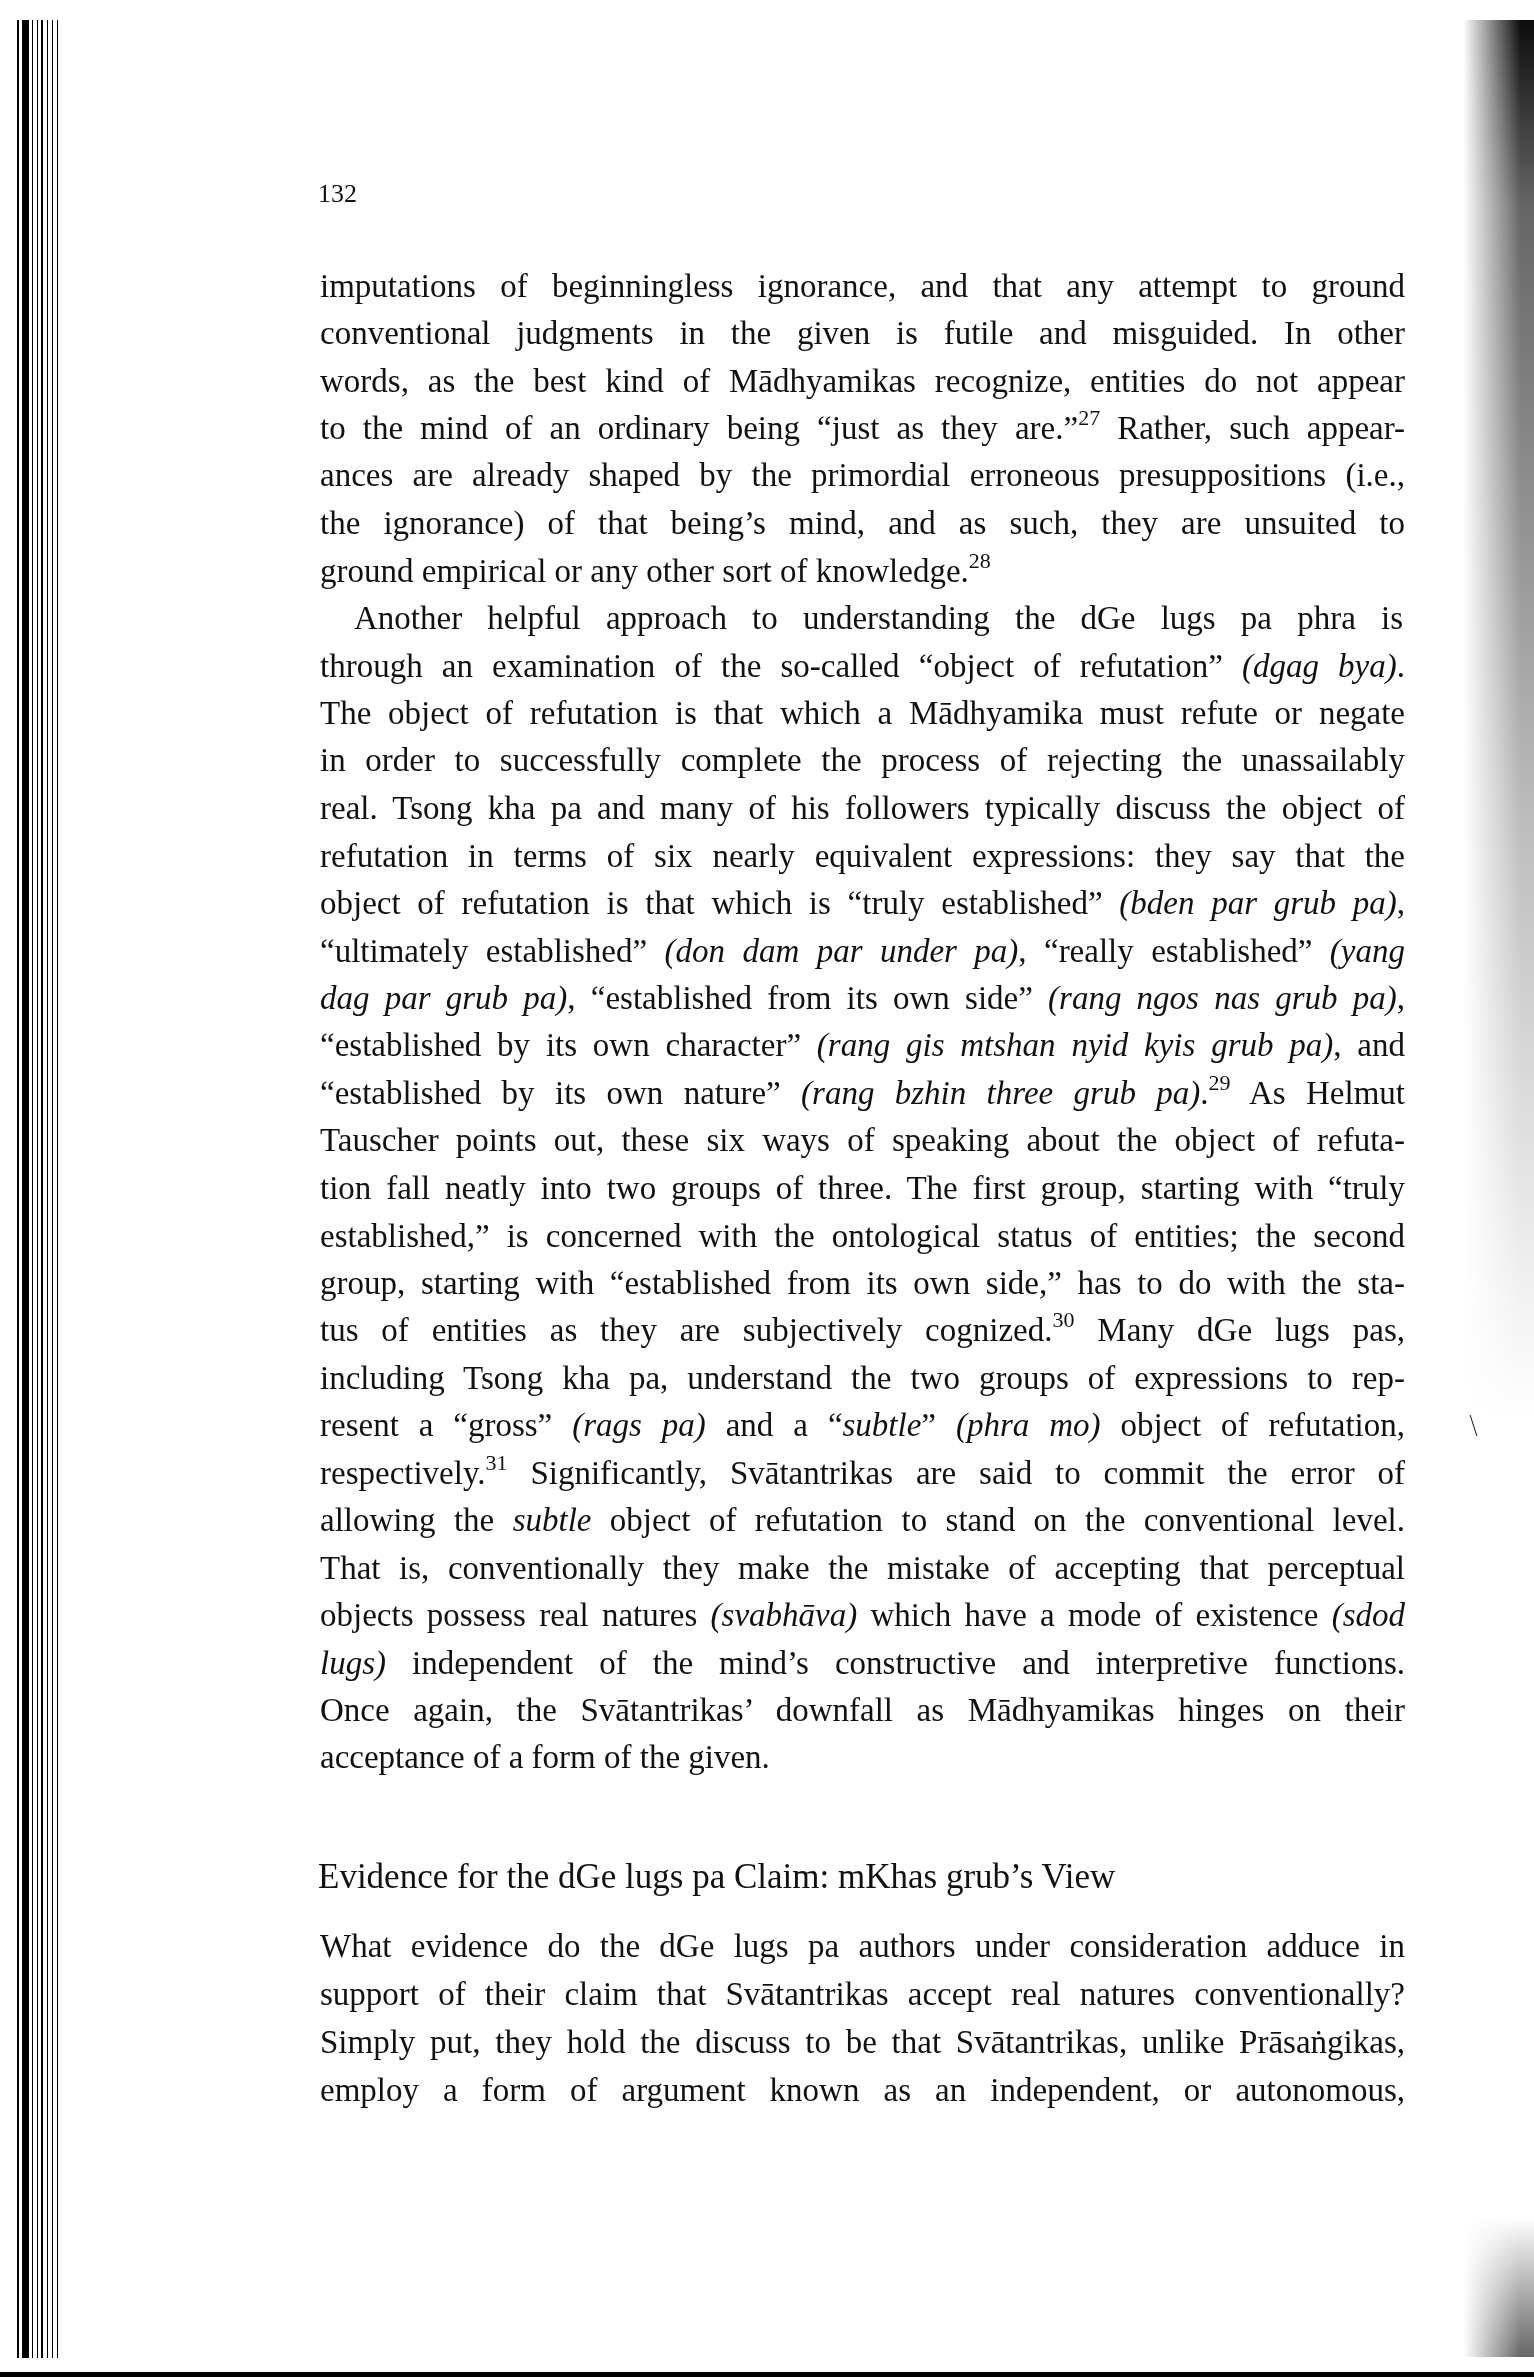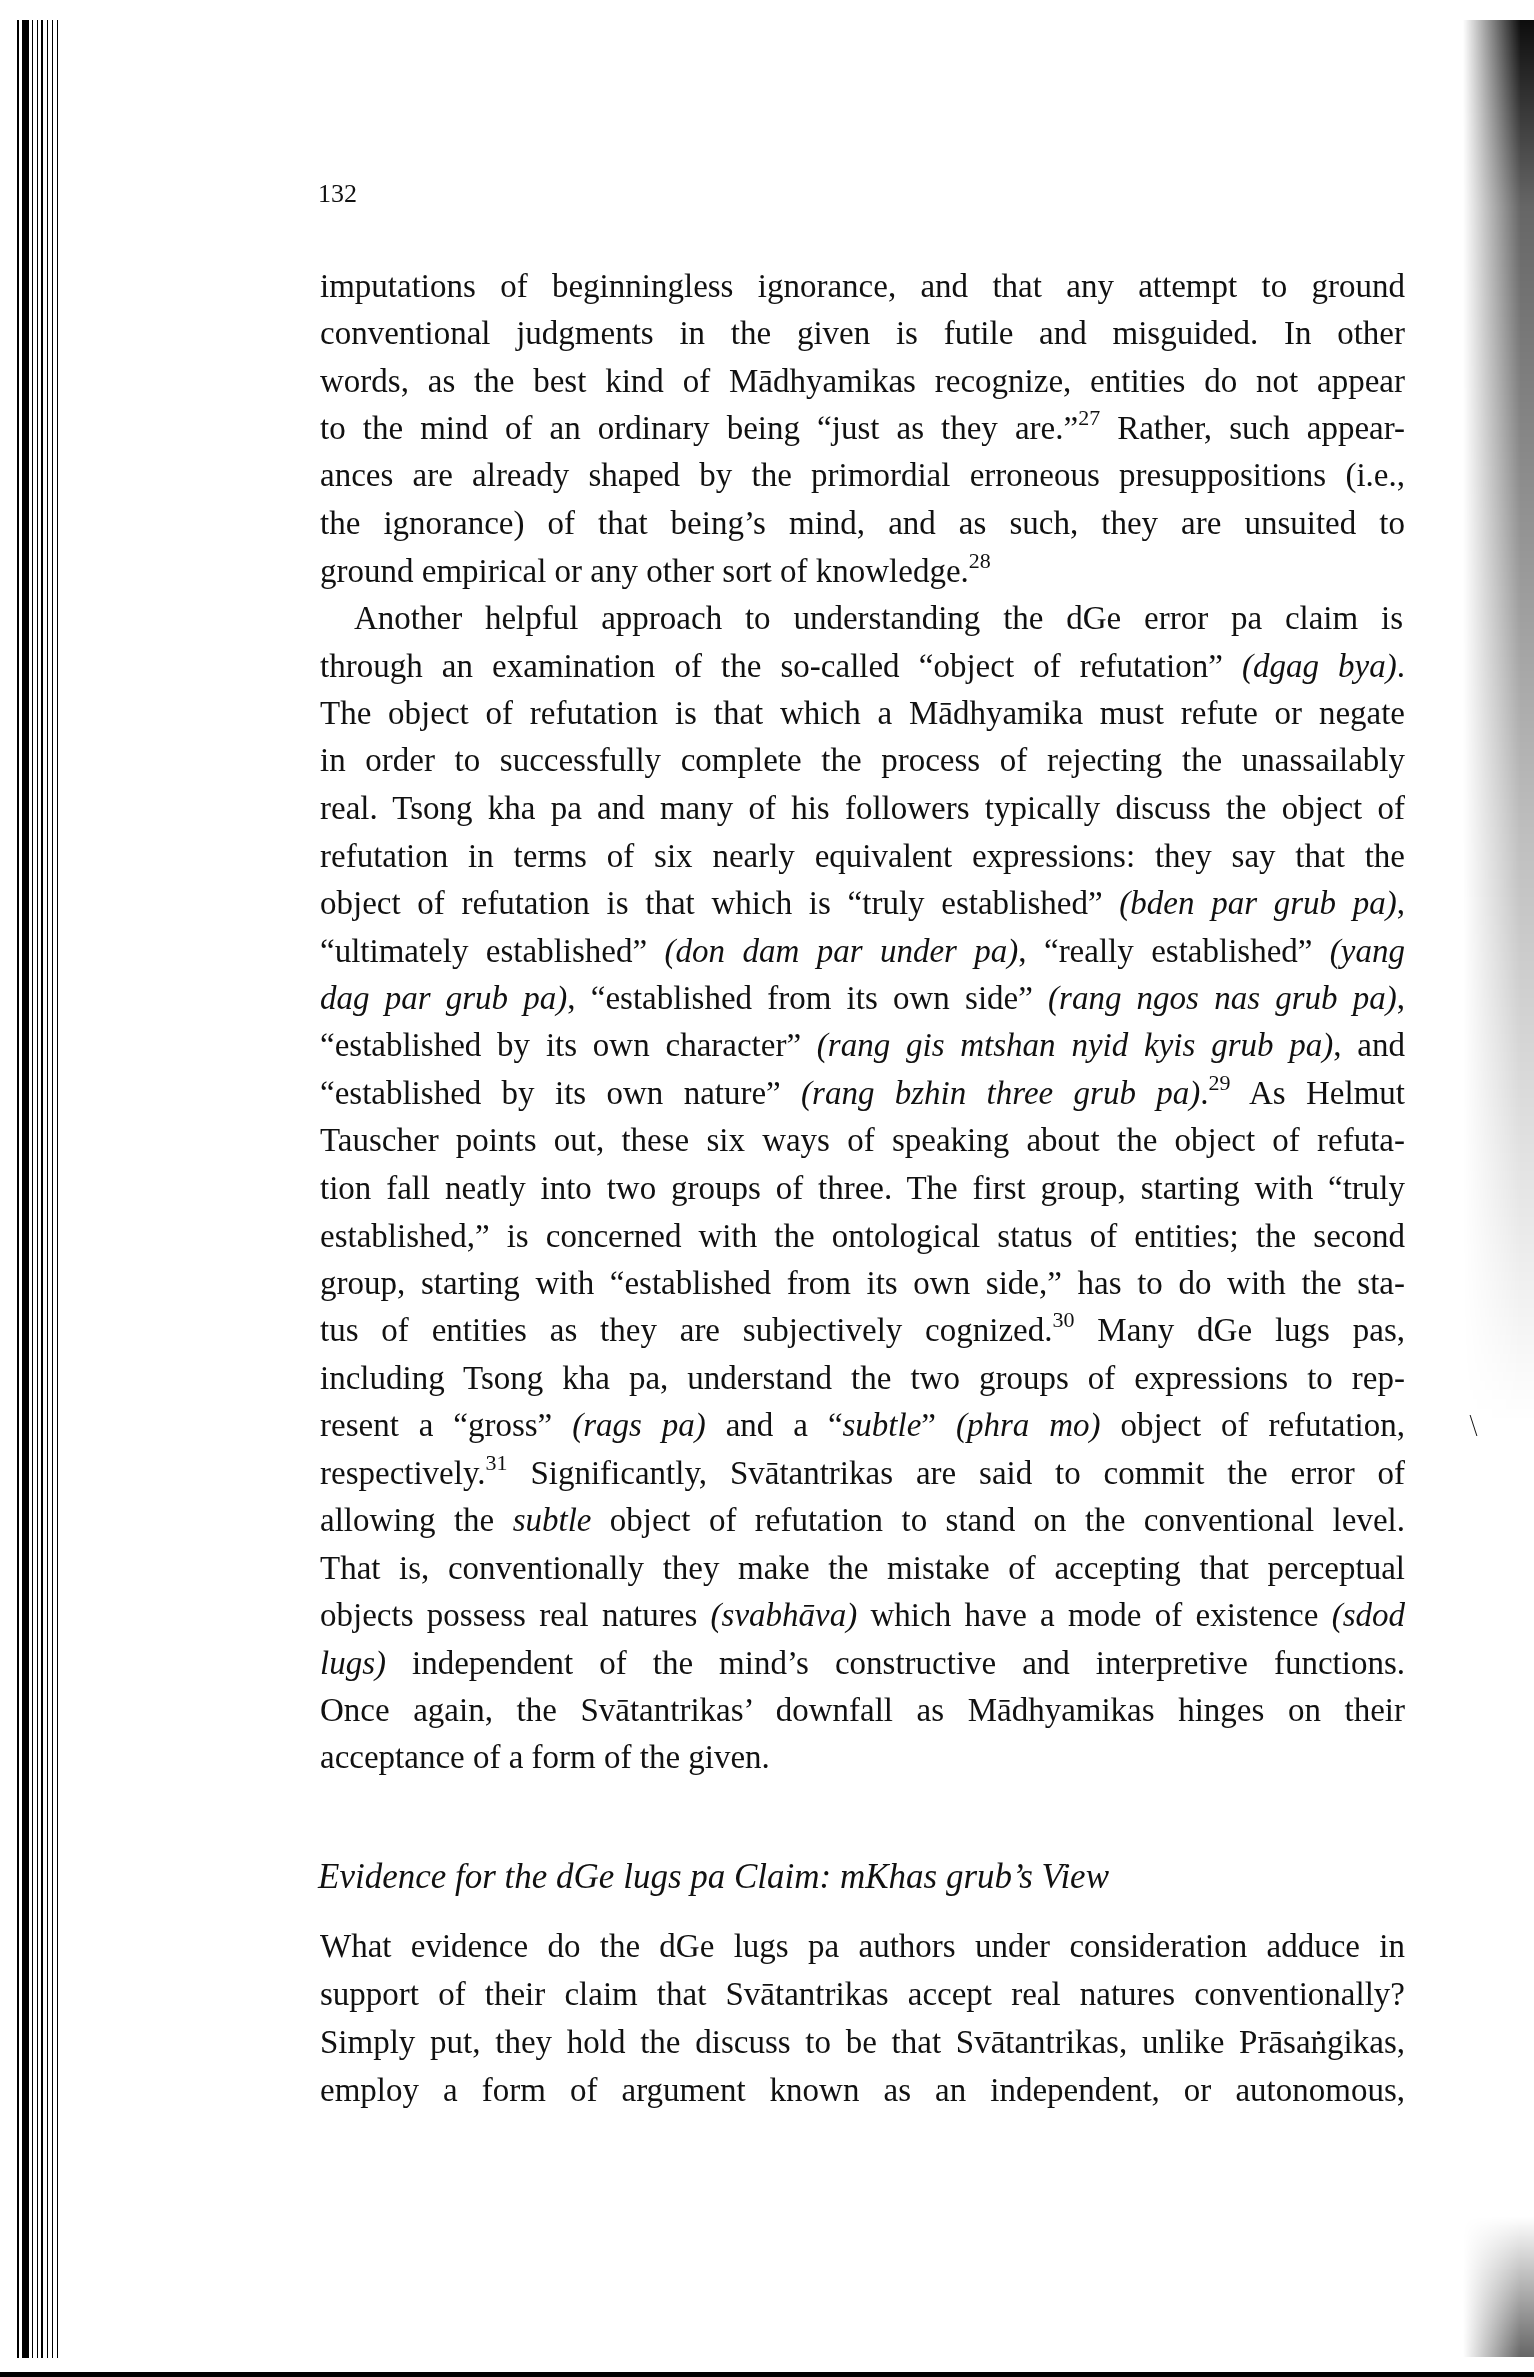--- a/index.html
+++ b/index.html
@@ -23,21 +23,21 @@
   .running-head { position: absolute; top: 177px; left: 318px; width: 926px; height: 30px; }
   .folio { position: absolute; left: 0; bottom: 0; font-size: 26px; line-height: 1; }
   .head-title { position: absolute; left: 166px; bottom: 0; font-size: 24px; letter-spacing: 2.8px; line-height: 1; white-space: nowrap; }
 
   .line { position: absolute; left: 320px; width: 1085px; font-size: 33px; line-height: 1;
           white-space: nowrap; text-align: justify; text-align-last: justify; }
   .line.last { text-align-last: left; }
   .line.indent { left: 354px; width: 1049px; }
   .line i, .it { }
   sup { font-size: 22px; vertical-align: 14.4px; line-height: 0; }
-  .heading { position: absolute; left: 318px; font-size: 35px; font-style: italic; line-height: 1; white-space: nowrap; }
+  .heading { position: absolute; left: 318px; font-size: 35px; line-height: 1; white-space: nowrap; }
 </style>
 </head>
 <body>
 
 <div class="binding"></div>
 <div class="edge-shade"></div>
 <div class="stray-mark"></div>
 <div class="bottom-bar"></div>
 
 <div class="running-head">
@@ -48,21 +48,21 @@
   <div class="line" style="top:270px">imputations of beginningless ignorance, and that any attempt to ground</div>
   <div class="line" style="top:317px">conventional judgments in the given is futile and misguided. In other</div>
   <div class="line" style="top:365px">words, as the best kind of Mādhyamikas recognize, entities do not appear</div>
   <div class="line" style="top:412px">to the mind of an ordinary being “just as they are.”<sup>27</sup> Rather, such appear-</div>
   <div class="line" style="top:459px">ances are already shaped by the primordial erroneous presuppositions (i.e.,</div>
   <div class="line" style="top:507px">the ignorance) of that being’s mind, and as such, they are unsuited to</div>
   <div class="line last" style="top:555px">ground empirical or any other sort of knowledge.<sup>28</sup></div>
 </div>
 
 <div>
-  <div class="line indent" style="top:602px">Another helpful approach to understanding the dGe error pa claim is</div>
+  <div class="line indent" style="top:602px">Another helpful approach to understanding the dGe lugs pa phra is</div>
   <div class="line" style="top:650px">through an examination of the so-called “object of refutation” <i>(dgag bya)</i>.</div>
   <div class="line" style="top:697px">The object of refutation is that which a Mādhyamika must refute or negate</div>
   <div class="line" style="top:744px">in order to successfully complete the process of rejecting the unassailably</div>
   <div class="line" style="top:792px">real. Tsong kha pa and many of his followers typically discuss the object of</div>
   <div class="line" style="top:840px">refutation in terms of six nearly equivalent expressions: they say that the</div>
   <div class="line" style="top:887px">object of refutation is that which is “truly established” <i>(bden par grub pa)</i>,</div>
   <div class="line" style="top:935px">“ultimately established” <i>(don dam par under pa)</i>, “really established” <i>(yang</i></div>
   <div class="line" style="top:982px"><i>dag par grub pa)</i>, “established from its own side” <i>(rang ngos nas grub pa)</i>,</div>
   <div class="line" style="top:1029px">“established by its own character” <i>(rang gis mtshan nyid kyis grub pa)</i>, and</div>
   <div class="line" style="top:1077px">“established by its own nature” <i>(rang bzhin three grub pa)</i>.<sup>29</sup> As Helmut</div>

